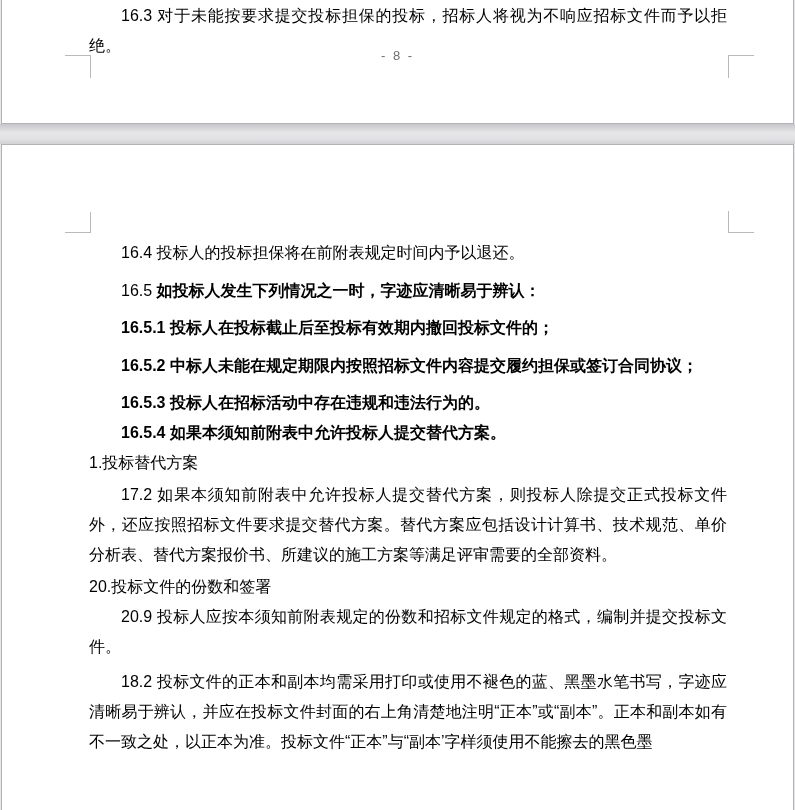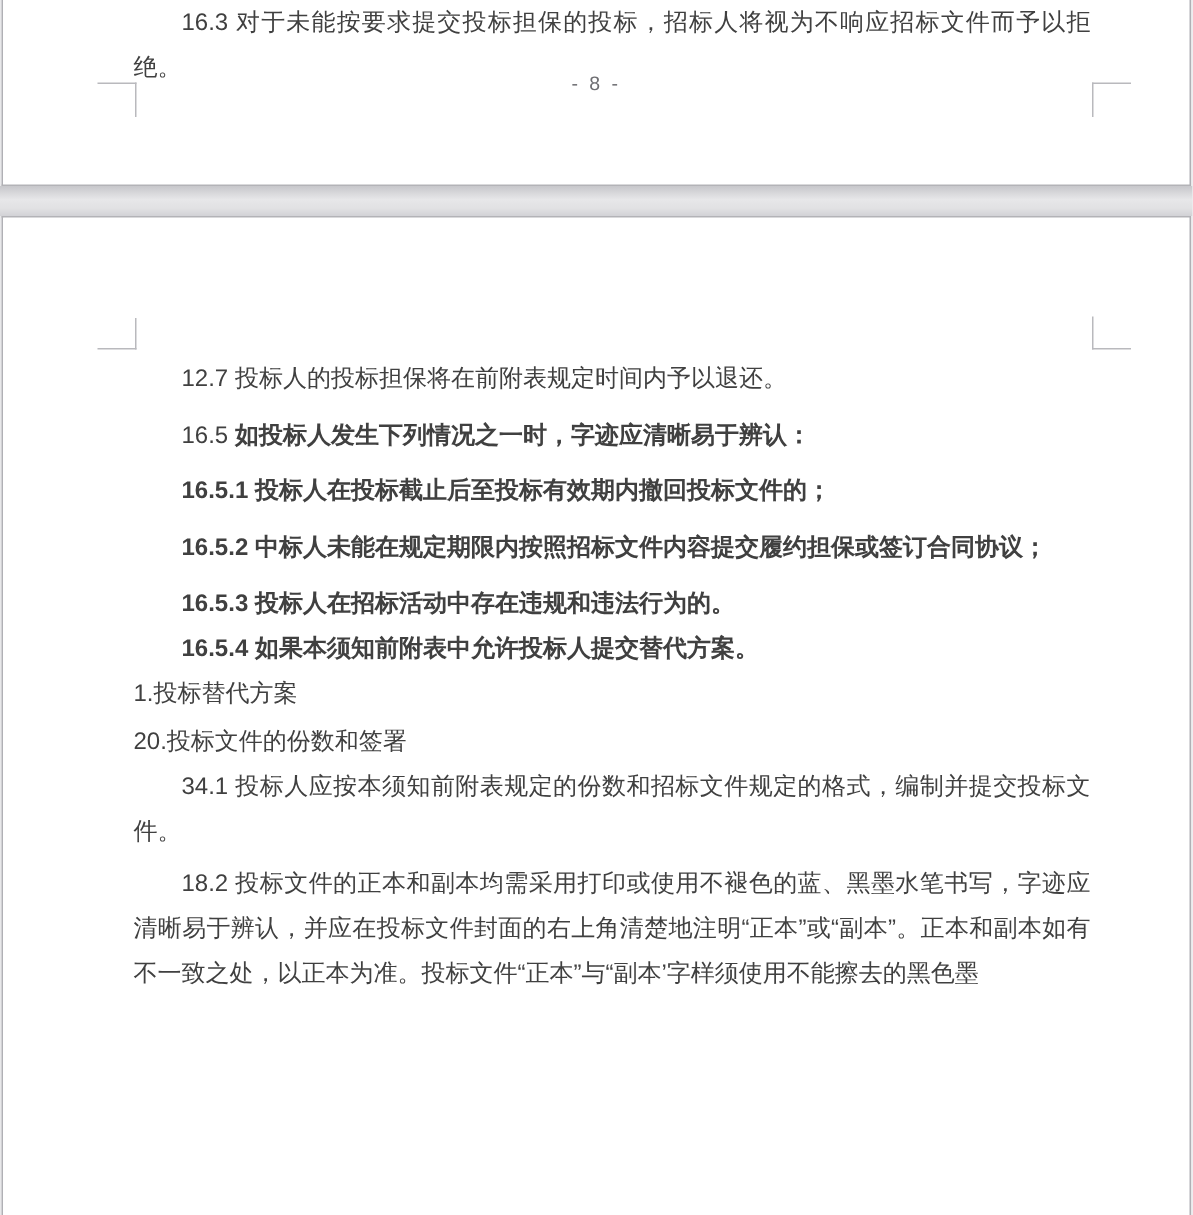--- a/index.html
+++ b/index.html
@@ -24,21 +24,21 @@
     height: 20px;
     width: 795px;
     background: linear-gradient(to bottom, #c7c7cb 0%, #e7e7e9 45%, #e1e1e3 75%, #d2d2d6 100%);
   }
   .content-1 { position: absolute; left: 87px; top: 1px; width: 638px; }
   .content-2 { position: absolute; left: 87px; top: 93px; width: 638px; }
   p.doc-line {
     margin: 0;
     font-size: 16px;
     line-height: 30px;
-    color: #404040;
+    color: #000000;
     text-align: justify;
     word-break: break-all;
   }
   p.ind { text-indent: 32px; }
   p.b, span.b { font-weight: bold; }
   p.mt8 { margin-top: 8px; }
   p.mt7 { margin-top: 7px; }
   p.mt2 { margin-top: 2px; }
   p.mt5 { margin-top: 5px; }
   .footer-num {
@@ -67,24 +67,25 @@
   <div class="crop crop-p1-right"></div>
   <div class="footer-num">- 8 -</div>
 </div>
 
 <div class="page-gap"></div>
 
 <div class="page page-2">
   <div class="crop crop-p2-left"></div>
   <div class="crop crop-p2-right"></div>
   <div class="content-2">
-    <p class="doc-line ind">12.7 投标人的投标担保将在前附表规定时间内予以退还。</p>
+    <p class="doc-line ind">16.4 投标人的投标担保将在前附表规定时间内予以退还。</p>
     <p class="doc-line ind mt8"><span>16.5 </span><span class="b">如投标人发生下列情况之一时，字迹应清晰易于辨认：</span></p>
     <p class="doc-line ind b mt7">16.5.1 投标人在投标截止后至投标有效期内撤回投标文件的；</p>
     <p class="doc-line ind b mt8">16.5.2 中标人未能在规定期限内按照招标文件内容提交履约担保或签订合同协议；</p>
     <p class="doc-line ind b mt7">16.5.3 投标人在招标活动中存在违规和违法行为的。</p>
     <p class="doc-line ind b">16.5.4 如果本须知前附表中允许投标人提交替代方案。</p>
     <p class="doc-line">1.投标替代方案</p>
+    <p class="doc-line ind mt2">17.2 如果本须知前附表中允许投标人提交替代方案，则投标人除提交正式投标文件外，还应按照招标文件要求提交替代方案。替代方案应包括设计计算书、技术规范、单价分析表、替代方案报价书、所建议的施工方案等满足评审需要的全部资料。</p>
     <p class="doc-line mt2">20.投标文件的份数和签署</p>
-    <p class="doc-line ind">34.1 投标人应按本须知前附表规定的份数和招标文件规定的格式，编制并提交投标文件。</p>
+    <p class="doc-line ind">20.9 投标人应按本须知前附表规定的份数和招标文件规定的格式，编制并提交投标文件。</p>
     <p class="doc-line ind mt5">18.2 投标文件的正本和副本均需采用打印或使用不褪色的蓝、黑墨水笔书写，字迹应清晰易于辨认，并应在投标文件封面的右上角清楚地注明“正本”或“副本”。正本和副本如有不一致之处，以正本为准。投标文件“正本”与“副本’字样须使用不能擦去的黑色墨</p>
   </div>
 </div>
 
 </body></html>

